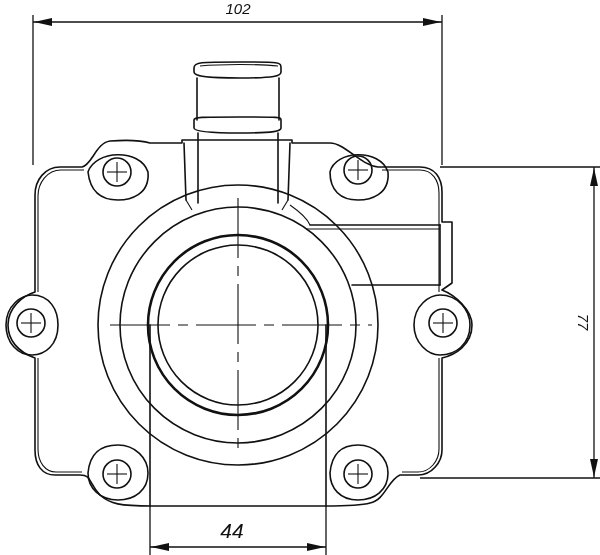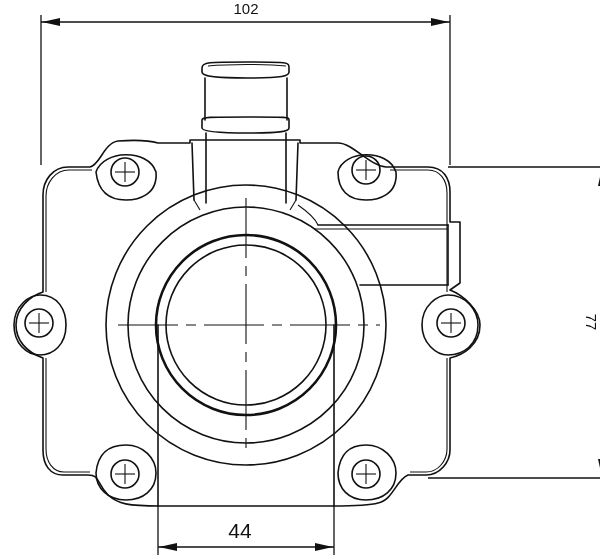--- a/index.html
+++ b/index.html
@@ -1,17 +1,17 @@
 <!DOCTYPE html>
 <html><head>
   <meta charset="utf-8">
   <style>
     html, body { margin: 0; padding: 0; background: #ffffff; }
     body { width: 600px; height: 555px; overflow: hidden; }
-    #drawing { position: absolute; left: 8px; top: 0; width: 480px; height: 555px; }
+    #drawing { position: absolute; left: 0; top: 0; width: 480px; height: 555px; font-style: italic; }
     svg { display: block; }
     .ln { fill: none; stroke: #111; stroke-width: 1.6; stroke-linejoin: round; stroke-linecap: round; }
     .thin { fill: none; stroke: #111; stroke-width: 1.1; }
     .thick { fill: none; stroke: #111; stroke-width: 2.6; }
     .dim { fill: none; stroke: #111; stroke-width: 1.3; }
     .center { fill: none; stroke: #111; stroke-width: 1.1; stroke-dasharray: 60 8 10 8; }
     .arrow { fill: #111; stroke: none; }
     .dimtext { font-family: "Liberation Sans", sans-serif; fill: #111; }
   </style>
 </head>

